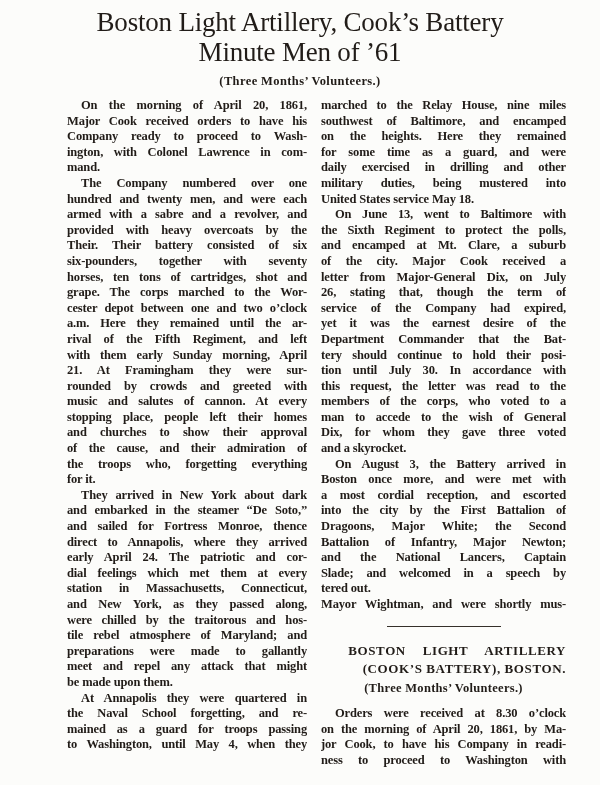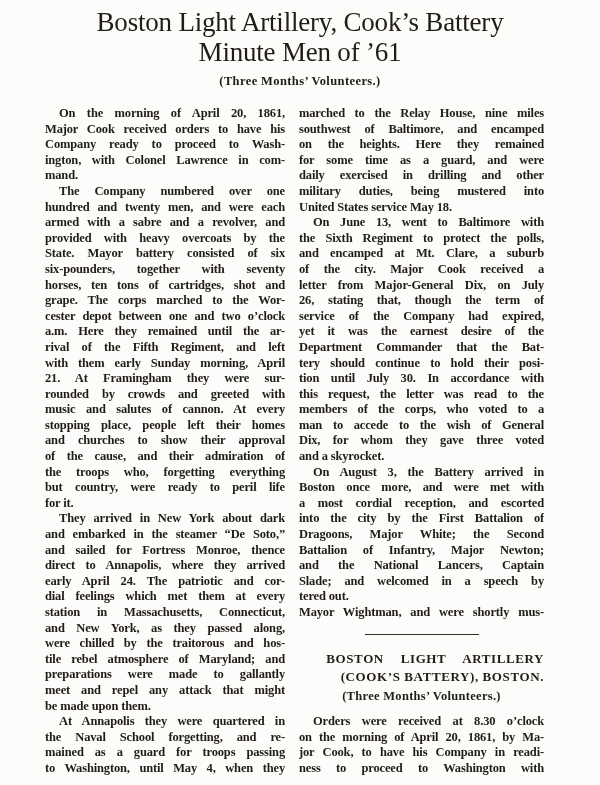--- a/index.html
+++ b/index.html
@@ -21,23 +21,24 @@
   .title-line{
     font-size:27px;line-height:30px;font-weight:400;
     letter-spacing:-0.2px;
   }
   .subtitle{
     margin-top:7px;font-size:12.5px;font-weight:700;letter-spacing:0.4px;
   }
 
   
   .col{
-    position:absolute;top:106px;
+    position:absolute;top:98px;
     font-size:12.5px;font-weight:700;line-height:15.6px;
     letter-spacing:-0.15px;
+    margin-left:22px;
   }
   .col-left{left:45px;width:240px;}
   .col-right{left:299px;width:245px;}
 
   .para{margin:0;}
   .tline{
     height:15.6px;overflow:hidden;
     text-align:justify;text-align-last:justify;
     white-space:nowrap; 
   }
@@ -78,36 +79,35 @@
         <div class="tline">Major Cook received orders to have his</div>
         <div class="tline">Company ready to proceed to Wash-</div>
         <div class="tline">ington, with Colonel Lawrence in com-</div>
         <div class="tline last">mand.</div>
       </div>
       <div class="para">
         <div class="tline indent">The Company numbered over one</div>
         <div class="tline">hundred and twenty men, and were each</div>
         <div class="tline">armed with a sabre and a revolver, and</div>
         <div class="tline">provided with heavy overcoats by the</div>
-        <div class="tline">State. Mayor battery consisted of six</div>
+        <div class="tline">Their. Their battery consisted of six</div>
         <div class="tline">six-pounders, together with seventy</div>
         <div class="tline">horses, ten tons of cartridges, shot and</div>
         <div class="tline">grape. The corps marched to the Wor-</div>
         <div class="tline">cester depot between one and two o’clock</div>
         <div class="tline">a.m. Here they remained until the ar-</div>
         <div class="tline">rival of the Fifth Regiment, and left</div>
         <div class="tline">with them early Sunday morning, April</div>
         <div class="tline">21. At Framingham they were sur-</div>
         <div class="tline">rounded by crowds and greeted with</div>
         <div class="tline">music and salutes of cannon. At every</div>
         <div class="tline">stopping place, people left their homes</div>
         <div class="tline">and churches to show their approval</div>
         <div class="tline">of the cause, and their admiration of</div>
         <div class="tline">the troops who, forgetting everything</div>
-        <div class="tline">but country, were ready to peril life</div>
         <div class="tline last">for it.</div>
       </div>
       <div class="para">
         <div class="tline indent">They arrived in New York about dark</div>
         <div class="tline">and embarked in the steamer “De Soto,”</div>
         <div class="tline">and sailed for Fortress Monroe, thence</div>
         <div class="tline">direct to Annapolis, where they arrived</div>
         <div class="tline">early April 24. The patriotic and cor-</div>
         <div class="tline">dial feelings which met them at every</div>
         <div class="tline">station in Massachusetts, Connecticut,</div>

